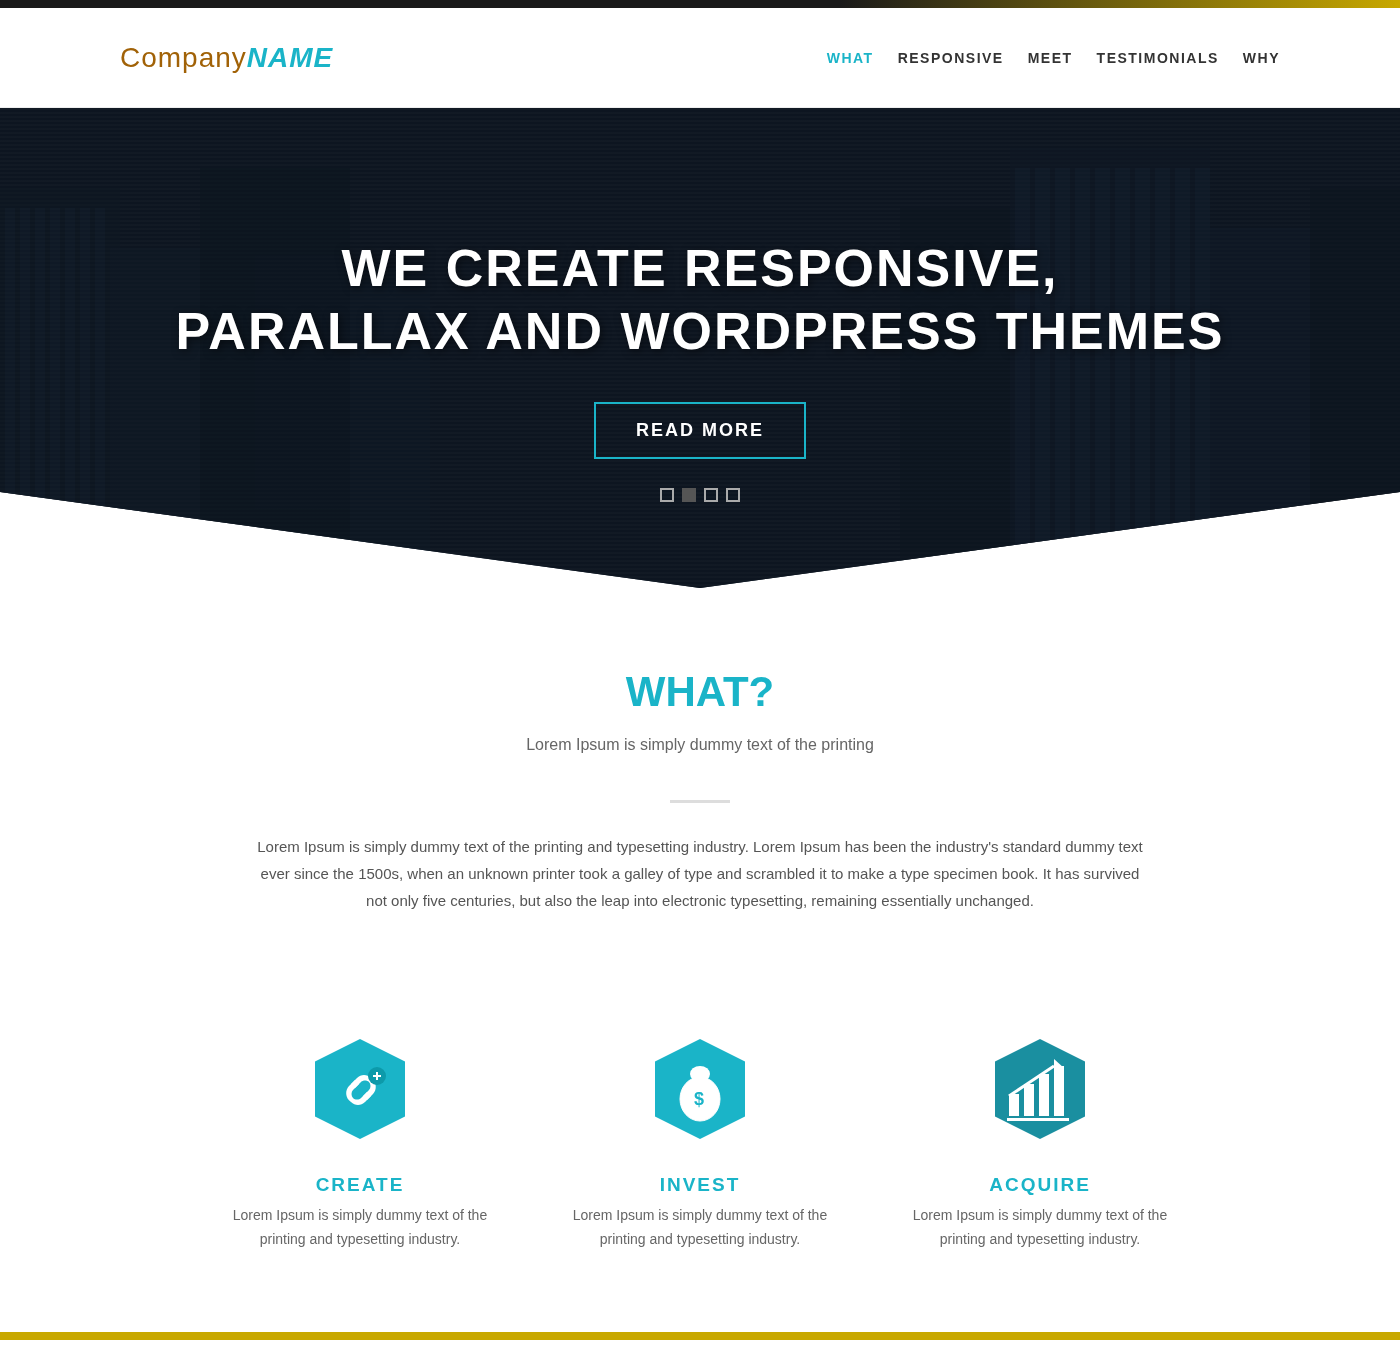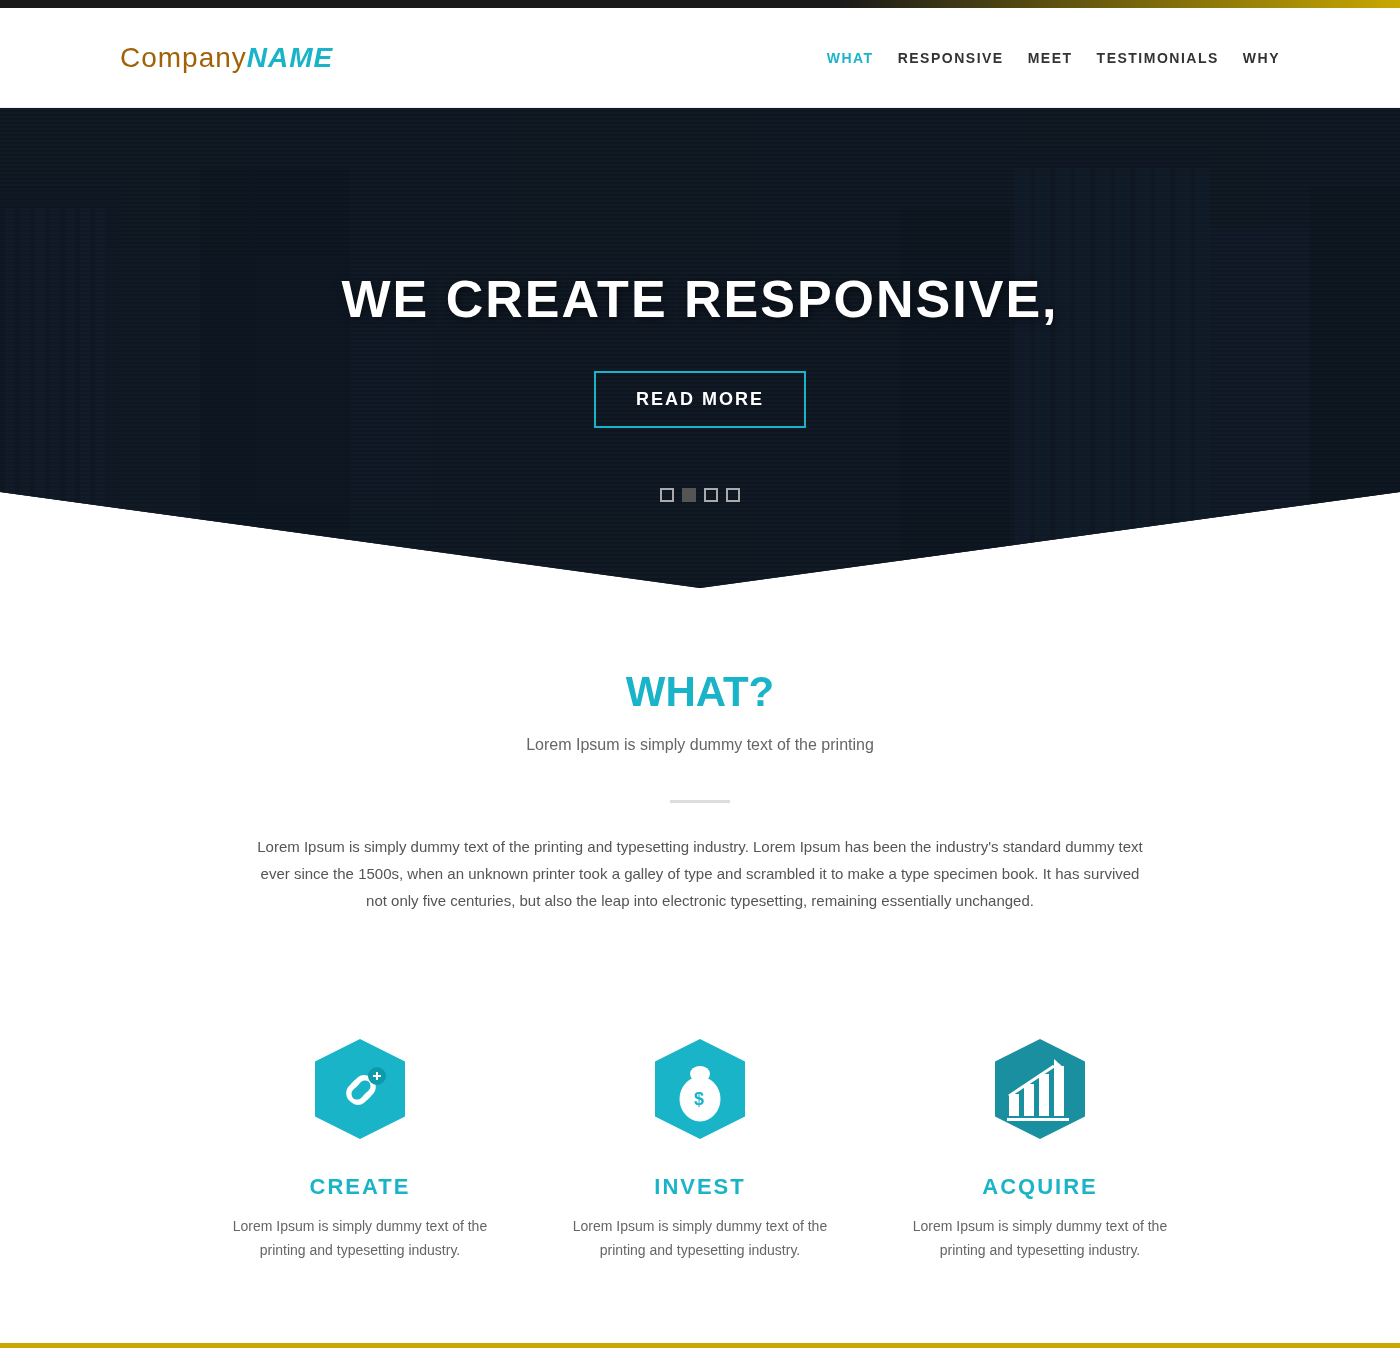--- a/index.html
+++ b/index.html
@@ -178,26 +178,26 @@
       width: 110px;
       height: 110px;
       position: relative;
       margin-bottom: 30px;
     }
     .hexagon svg {
       width: 110px;
       height: 110px;
     }
     .feature-title {
-      font-size: 22px;
+      font-size: 19px;
       font-weight: 700;
       color: #1ab4c8;
       letter-spacing: 2px;
       text-transform: uppercase;
-      margin-bottom: 15px;
+      margin-bottom: 8px;
     }
     .feature-desc {
       font-size: 14px;
       color: #666;
       line-height: 1.7;
     }
 
     
     .bottom-bar {
       height: 8px;
@@ -252,20 +252,21 @@
       <rect x="1155" y="60" width="15" height="420" fill="rgba(30,50,70,0.3)"></rect>
       <rect x="1175" y="60" width="15" height="420" fill="rgba(30,50,70,0.3)"></rect>
       <rect x="1195" y="60" width="15" height="420" fill="rgba(30,50,70,0.3)"></rect>
       <rect x="1210" y="120" width="100" height="360" fill="rgba(18,28,42,0.8)"></rect>
       <rect x="1310" y="80" width="90" height="400" fill="rgba(12,22,32,0.85)"></rect>
     </svg>
   </div>
   <div class="hero-content">
     <h1 class="hero-title">
       <span>WE CREATE RESPONSIVE,</span><br>
+      <span>PARALLAX AND WORDPRESS THEMES</span>
     </h1>
     <button class="hero-btn">READ MORE</button>
   </div>
   <div class="slider-dots">
     <div class="dot"></div>
     <div class="dot active"></div>
     <div class="dot"></div>
     <div class="dot"></div>
   </div>
 </section>

